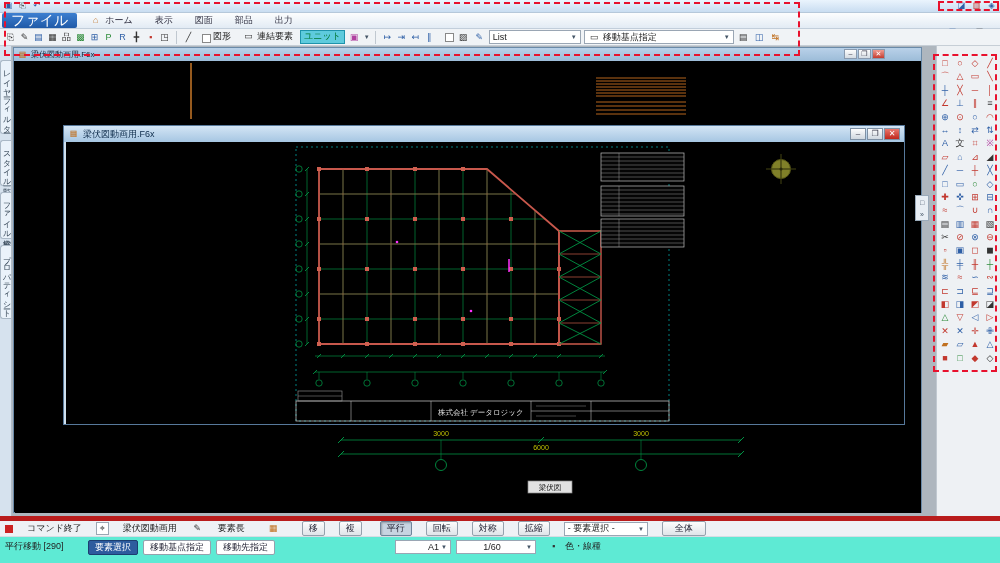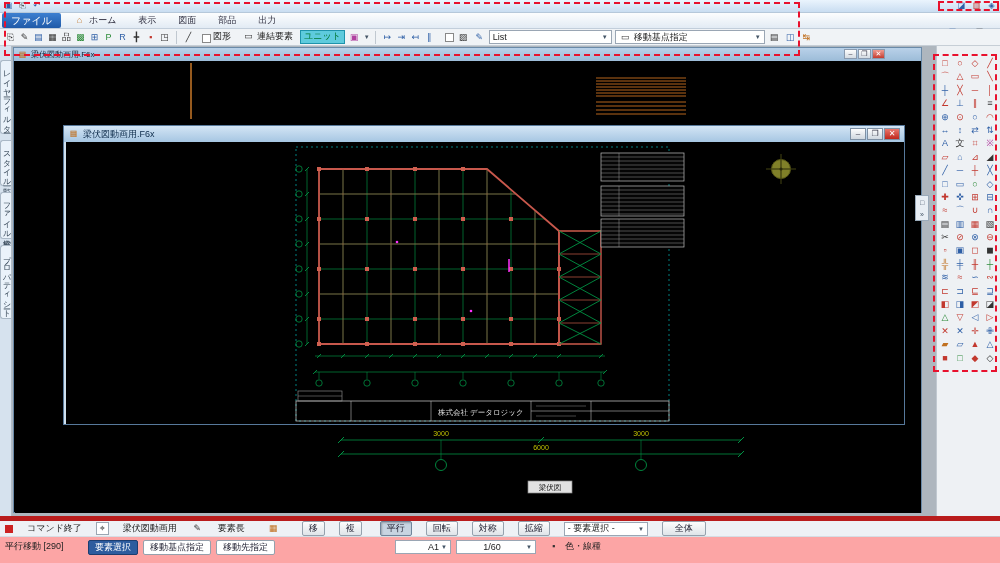--- a/index.html
+++ b/index.html
@@ -7,21 +7,21 @@
 .screen{position:relative;width:1000px;height:563px;background:#eef1f5;overflow:hidden;font-size:9px;color:#222}
 
 
 .titlebar{position:absolute;left:0;top:0;width:1000px;height:13px;background:linear-gradient(#eaf4fd,#c9ddf1);border-bottom:1px solid #b6c8da;display:flex;align-items:center;padding:0 3px}
 .apptitle{position:absolute;left:50%;transform:translateX(-50%);color:#8d9aa8;font-size:9px;white-space:nowrap}
 .qat{display:flex;gap:3px;align-items:center}
 .corner{position:absolute;right:3px;top:1px;display:flex;gap:4px}
 .mini{width:11px;height:10px;font-size:8px;line-height:10px;text-align:center;display:inline-block}
 
 .tabsrow{position:absolute;left:0;top:13px;width:1000px;height:16px;background:linear-gradient(#fcfdfe,#e2ebf4);border-bottom:1px solid #c2cedb;display:flex;align-items:center;gap:2px;padding:0 2px}
-.filetab{height:15px;padding:6px 9px;background:linear-gradient(#3d7fd0,#1f5aa8);color:#fff;border-radius:2px;display:flex;align-items:center;font-size:10px}
+.filetab{height:15px;padding:6px 9px;background:linear-gradient(#3d7fd0,#1f5aa8);color:#fff;border-radius:2px;display:flex;align-items:center;font-size:14px}
 .rtab{height:15px;padding:0 10px;display:flex;align-items:center;gap:3px;color:#334;font-size:9px}
 .tabsrow-right{position:absolute;right:4px;top:14px;display:flex;gap:5px;align-items:center;color:#667}
 
 .toolbar{position:absolute;left:0;top:29px;width:1000px;height:17px;background:#f0f3f6;border-bottom:1px solid #c6ced6;display:flex;align-items:center;gap:3px;padding:0 4px}
 .ticon,.icon{display:inline-flex;width:13px;height:13px;align-items:center;justify-content:center;font-size:9px;line-height:1}
 .sep{width:1px;height:13px;background:#c0c8d0;margin:0 2px}
 .toggle{display:flex;align-items:flex-end;gap:2px;height:14px;padding:0 3px;border:1px solid transparent}
 .toggle.on{background:#5ecbdd;border:1px solid #1e93ab;color:#073}
 .combo{display:flex;align-items:center;border:1px solid #9aa6b4;background:#fff;height:14px;padding:0 3px;gap:2px}
 .combo .val{flex:1;text-align:left;white-space:nowrap;overflow:hidden}
@@ -52,21 +52,21 @@
 .winbtn2.close{background:linear-gradient(#e8766c,#c0271c);color:#fff}
 .ch-canvas{position:absolute;left:2px;top:16px;width:838px;height:282px;background:#000}
 
 .panel-handle{position:absolute;left:903px;top:149px;width:14px;height:26px;background:#e8eef4;border:1px solid #9aaaba;z-index:6;display:flex;flex-direction:column;align-items:center;justify-content:space-around;color:#456;font-size:7px}
 
 .tools{position:absolute;left:936px;top:0;width:64px;height:470px;background:#eef1f4;border-left:1px solid #c0c8d0;padding-top:11px}
 .tools-grid{display:grid;grid-template-columns:repeat(4,15px);grid-auto-rows:13.4px;justify-content:center}
 
 
 .status1{position:absolute;left:0;top:516px;width:1000px;height:20px;background:#eef1f5;border-top:5px solid #b91c1c;display:flex;align-items:center;gap:14px;padding:0 5px}
-.status2{position:absolute;left:0;top:536px;width:1000px;height:27px;background:#fca5a5;border-top:1px solid #d6dde4;display:flex;align-items:flex-start;gap:5px;padding:3px 5px 0}
+.status2{position:absolute;left:0;top:536px;width:1000px;height:27px;background:#5eead4;border-top:1px solid #d6dde4;display:flex;align-items:flex-start;gap:5px;padding:3px 5px 0}
 .sbtn{height:15px;padding:0 6px;border:1px solid #95a1ad;background:linear-gradient(#fdfdfd,#dfe4e9);border-radius:2px;display:inline-flex;align-items:center;font-size:9px;color:#223}
 .sbtn.pressed{background:#c7d4e1;border:1px solid #6f859b;box-shadow:inset 1px 1px 2px rgba(0,0,0,.25)}
 .sbtn.active{background:#2d5c9e;color:#fff;border:1px solid #1c3e70}
 .stopicon{width:8px;height:8px;background:#cc2222;display:inline-block}
 .sboxicon{width:13px;height:13px;border:1px solid #9aa6b2;background:#fff;display:inline-flex;align-items:center;justify-content:center}
 .spacer110{width:110px}
 
 
 .anno{position:absolute;border:2px dashed #e8112d;z-index:60;pointer-events:none}
 .anno-top{left:4px;top:2px;width:796px;height:54px}
@@ -152,21 +152,21 @@
     <span class="sep"></span>
     <span style="display:inline-flex;gap:1px">
       <span class="ticon c-b">↦</span>
         <span class="ticon c-b">⇥</span>
         <span class="ticon c-b">↤</span>
         <span class="ticon c-b">∥</span>
     </span>
     <span class="chk" style="margin-left:6px"></span>
     <span class="ticon c-k">▨</span>
     <span class="ticon c-b">✎</span>
-    <div class="combo" style="width:123px">
+    <div class="combo" style="width:92px">
         <span class="val">List</span>
         <span class="arrow">▼</span>
       </div>
     <div class="combo" style="width:150px">
         <span class="ticon c-k">▭</span>
         <span class="val">移動基点指定</span>
         <span class="arrow">▼</span>
       </div>
     <span class="ticon c-k">▤</span>
     <span class="ticon c-b">◫</span>

